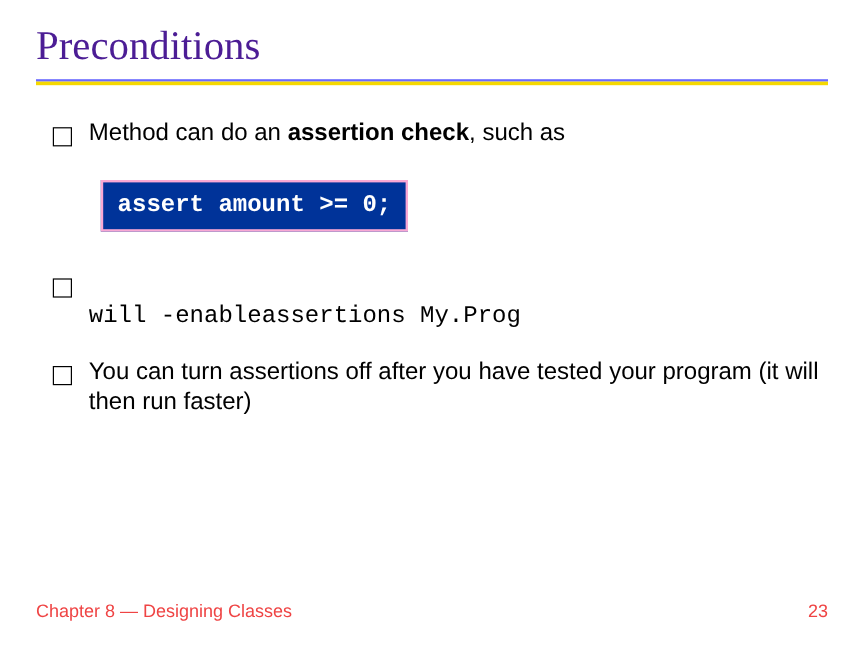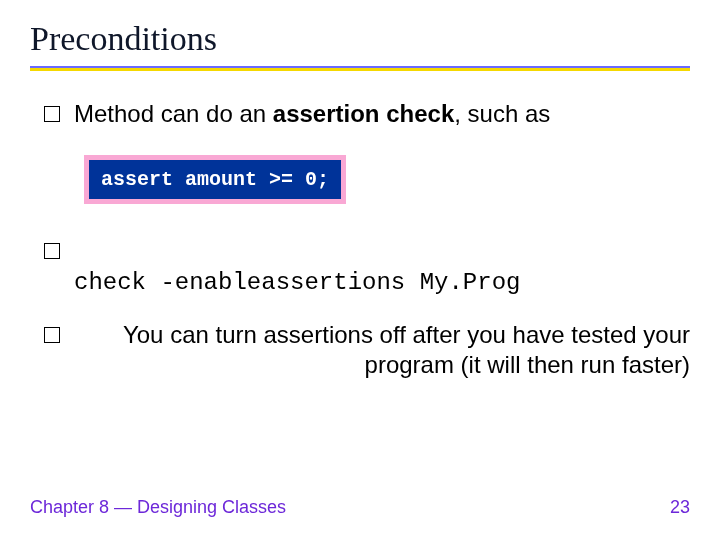--- a/index.html
+++ b/index.html
@@ -1,30 +1,30 @@
 <!DOCTYPE html>
 <html><head>
 <meta charset="utf-8">
 <style>
   * { margin: 0; padding: 0; box-sizing: border-box; }
   html, body { width: 720px; height: 540px; background: #fff; font-family: "Comic Sans MS", "Comic Sans", cursive, sans-serif; color: #000; }
   .slide { position: relative; width: 720px; height: 540px; padding: 20px 30px 30px 30px; }
   .title-block { margin-bottom: 0; }
-  .title { font-size: 34px; font-weight: normal; font-family: "Comic Sans MS", cursive; color: #0f172a; padding-bottom: 6px; }
+  .title { font-size: 34px; font-weight: normal; font-family: "Comic Sans MS", cursive; color: #4c1d95; padding-bottom: 6px; }
   .underline { width: 660px; height: 0; border-top: 2px solid #6a6aff; border-bottom: 3px solid #f5d800; margin-top: 2px; }
   .content { padding-top: 28px; padding-left: 14px; }
   .bullet-row { display: flex; align-items: flex-start; margin-bottom: 22px; }
   .bullet-row.gap-top { margin-top: 28px; }
   .bullet-box { width: 16px; height: 16px; border: 1.5px solid #000; flex: 0 0 auto; margin-top: 7px; margin-right: 14px; }
-  .bullet-text { font-size: 24px; line-height: 1.25; text-align: right; }
+  .bullet-text { font-size: 20px; line-height: 1.25; }
   .bold { font-weight: bold; }
   .mono { font-family: "Courier New", Courier, monospace; }
-  .code-box { background: #003399; border: 5px solid #f9a8d4; padding: 8px 12px; margin: 4px 0 4px 40px; display: inline-block; }
+  .code-box { background: #003399; border: 2px solid #f9a8d4; padding: 8px 12px; margin: 4px 0 4px 40px; display: inline-block; }
   .code-box .line { font-family: "Courier New", Courier, monospace; font-weight: bold; color: #fff; font-size: 20px; white-space: pre; }
-  .footer { position: absolute; bottom: 22px; left: 30px; right: 30px; display: flex; justify-content: space-between; font-family: Arial, Helvetica, sans-serif; font-size: 18px; color: #6d28d9; }
+  .footer { position: absolute; bottom: 22px; left: 30px; right: 30px; display: flex; justify-content: space-between; font-family: Arial, Helvetica, sans-serif; font-size: 15px; color: #ef4444; }
 </style>
 </head>
 <body>
 
 <div class="slide">
 
   <div class="title-block">
     <div class="title">Preconditions</div>
     <div class="underline"></div>
   </div>
@@ -39,21 +39,21 @@
     </div>
 
     <div class="code-box">
       <div class="line">assert amount &gt;= 0;</div>
     </div>
 
     <div class="bullet-row gap-top">
       <div class="bullet-box"></div>
       <div class="bullet-text">
         <br>
-        <span class="mono">check -enableassertions My.Prog</span>
+        <span class="mono">will -enableassertions My.Prog</span>
       </div>
     </div>
 
     <div class="bullet-row">
       <div class="bullet-box"></div>
       <div class="bullet-text">You can turn assertions off after you have tested your program (it will then run faster)</div>
     </div>
 
   </div>
 

